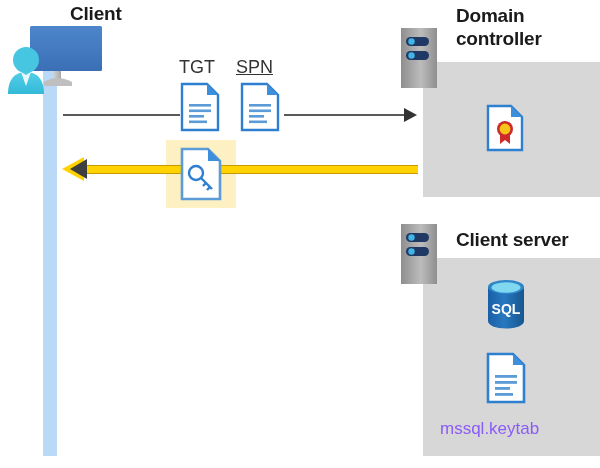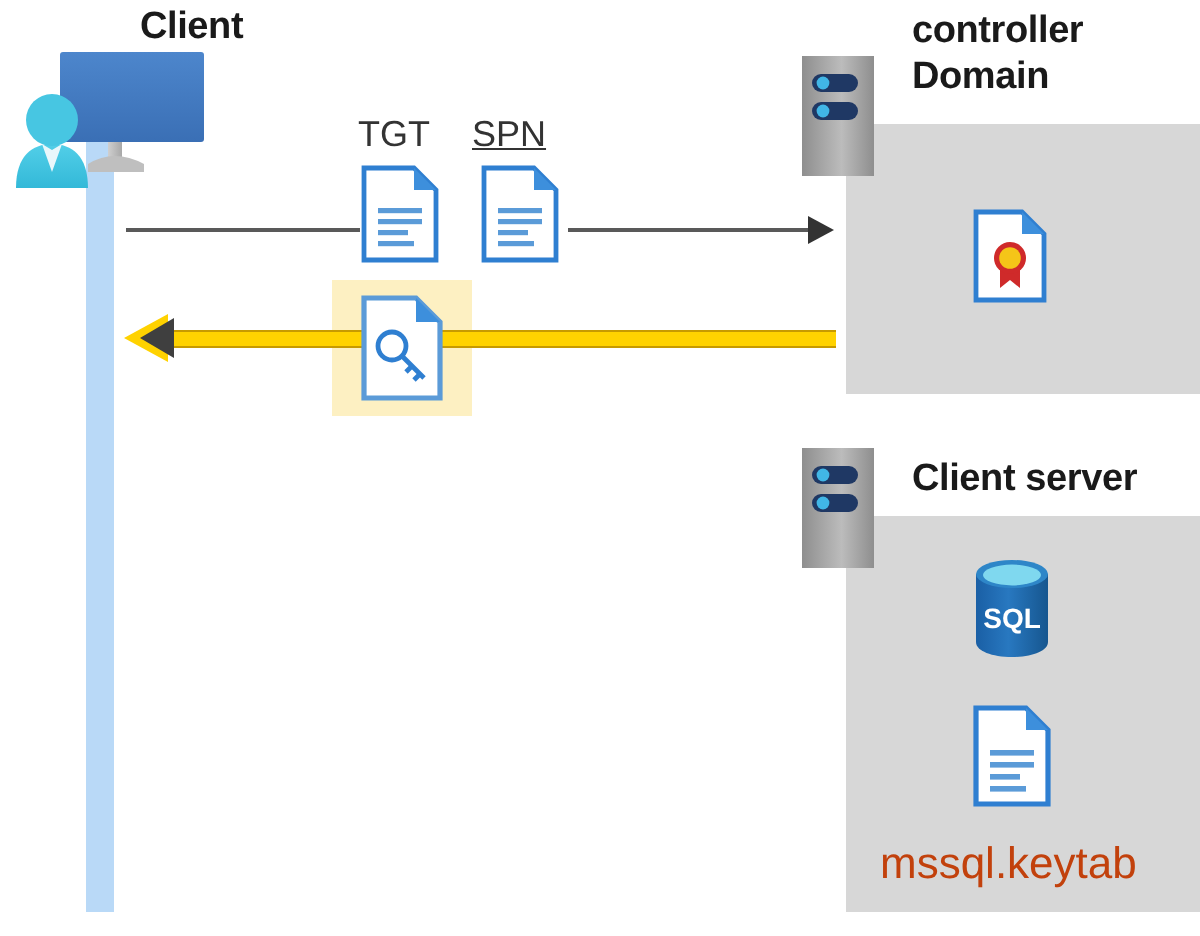--- a/index.html
+++ b/index.html
@@ -127,22 +127,22 @@
   #key-doc   { left: 180px; top: 147px; width: 42px; height: 54px; }
   #cert-doc  { left: 486px; top: 104px; width: 38px; height: 48px; }
   #keytab-doc{ left: 486px; top: 352px; width: 40px; height: 52px; }
 
   
   #sql-db { left: 484px; top: 278px; width: 44px; height: 52px; text-align: center; }
 
   
   #keytab-name {
     left: 440px; top: 419px;
-    font-size: 22px;
-    color: #c2410c;
+    font-size: 17px;
+    color: #8b5cf6;
     white-space: nowrap;
   }
 </style>
 </head>
 <body>
 
 <div id="canvas">
 
   <div class="abs" id="client-lifeline"></div>
 
@@ -220,22 +220,22 @@
         <circle cx="16" cy="26" r="7"></circle>
         <path d="M21 31 L32 42"></path>
         <path d="M26 36 L23 39"></path>
         <path d="M30 40 L27 43"></path>
       </g>
     </svg>
   </div>
 
   <div class="abs panel" id="dc-panel"></div>
   <div class="abs title" id="dc-title">
+    <div>Domain</div>
     <div>controller</div>
-    <div>Domain</div>
   </div>
   <div class="abs server-icon" id="dc-server">
     <svg width="36" height="60" viewBox="0 0 36 60" xmlns="http://www.w3.org/2000/svg">
       <defs>
         <linearGradient id="srvGrad1" x1="0" y1="0" x2="1" y2="0">
           <stop offset="0%" stop-color="#8e8e8e"></stop>
           <stop offset="55%" stop-color="#bcbcbc"></stop>
           <stop offset="100%" stop-color="#8e8e8e"></stop>
         </linearGradient>
       </defs>

